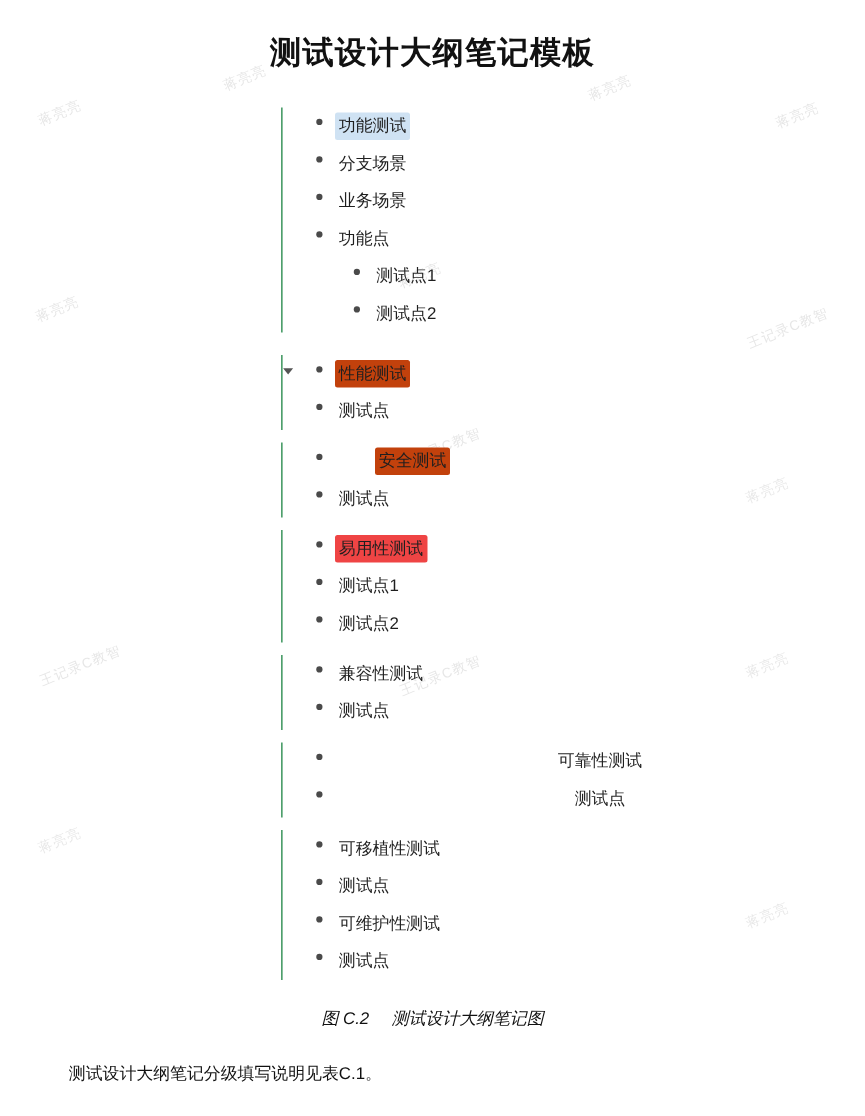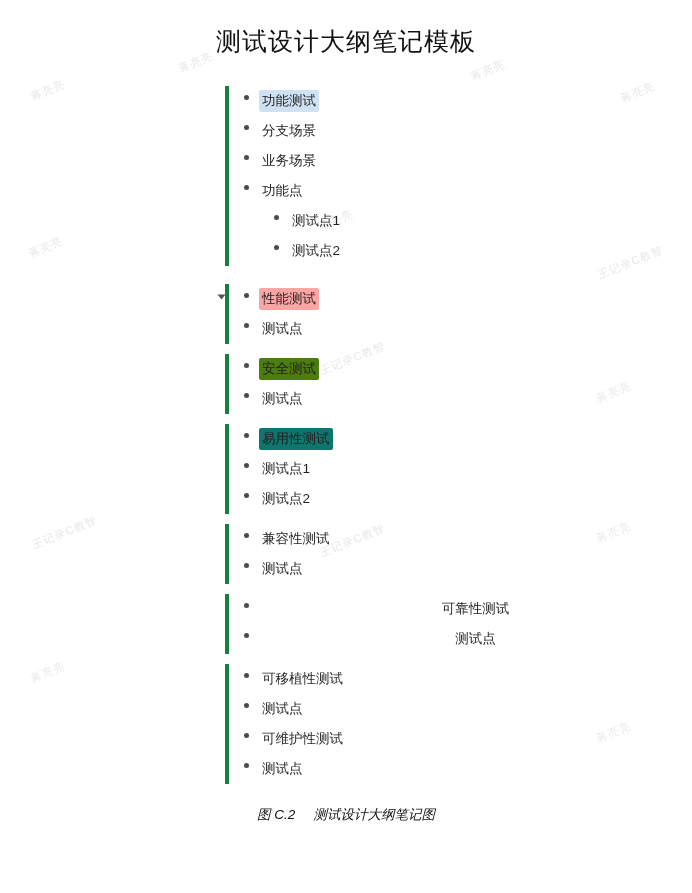--- a/index.html
+++ b/index.html
@@ -20,21 +20,21 @@
     width: 692px;
     height: 893px;
     box-sizing: border-box;
     padding: 0;
   }
 
   
   .doc-title {
     text-align: center;
     font-size: 25px;
-    font-weight: normal;
+    font-weight: bold;
     letter-spacing: 1px;
     margin: 25px 0 0 0;
     color: #111111;
   }
 
   
   .outline {
     margin: 28px 0 0 0;
     position: relative;
   }
@@ -54,36 +54,36 @@
     border-radius: 50%;
     background: #4a4a4a;
   }
   .node .lbl {
     display: inline-block;
     padding: 1px 3px;
     border-radius: 2px;
   }
   .branch {
     position: relative;
-    border-left: 4px solid #15803d;
+    border-left: 1px solid #15803d;
     margin-left: 225px;
-    padding-left: 0;
+    padding-left: 12px;
   }
   .child {
     margin-left: 30px;
     position: relative;
   }
   .child2 { margin-left: 30px; }
   .child3 { margin-left: 30px; }
   .child4 { margin-left: 30px; }
 
   .hl-blue   { background: #cfe2f3; }
-  .hl-yellow { background: #fca5a5; }
-  .hl-pink   { background: #4d7c0f; }
-  .hl-green  { background: #0f766e; }
+  .hl-yellow { background: #c2410c; }
+  .hl-pink   { background: #c2410c; margin-left: 32px; }
+  .hl-green  { background: #ef4444; }
 
   .collapse-toggle {
     position: absolute;
     left: -40px;
     top: 9px;
     width: 0; height: 0;
     border-left: 5px solid #555;
     border-top: 4px solid transparent;
     border-bottom: 4px solid transparent;
     transform: rotate(90deg);
@@ -251,14 +251,15 @@
         <span class="lbl">测试点</span>
       </div>
     </div>
 
   </div>
 
   <div class="fig-caption">
     <span>图 C.2</span><span class="gap"></span><span>测试设计大纲笔记图</span>
   </div>
 
+  <p class="body-para">测试设计大纲笔记分级填写说明见表C.1。</p>
 
 </div>
 
 </body></html>

